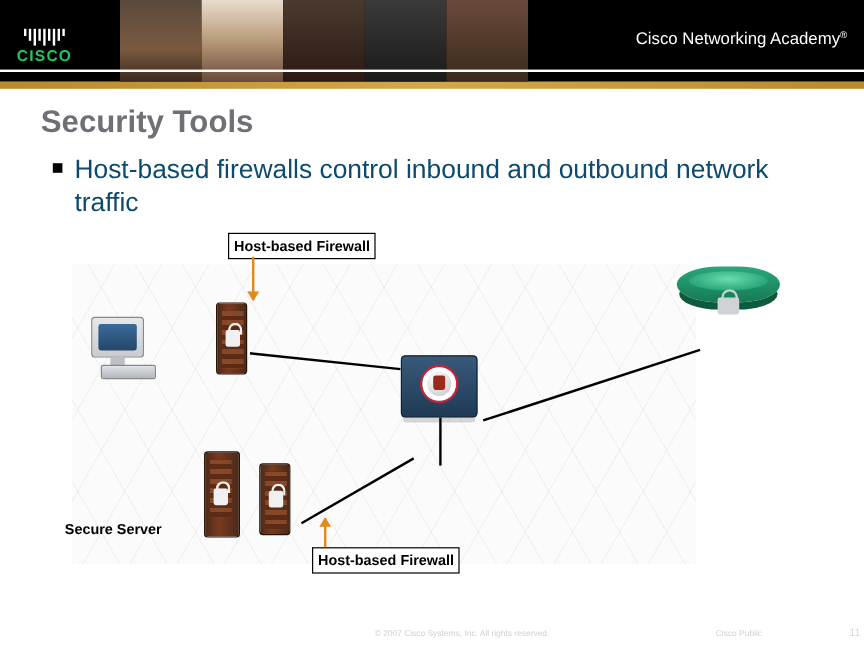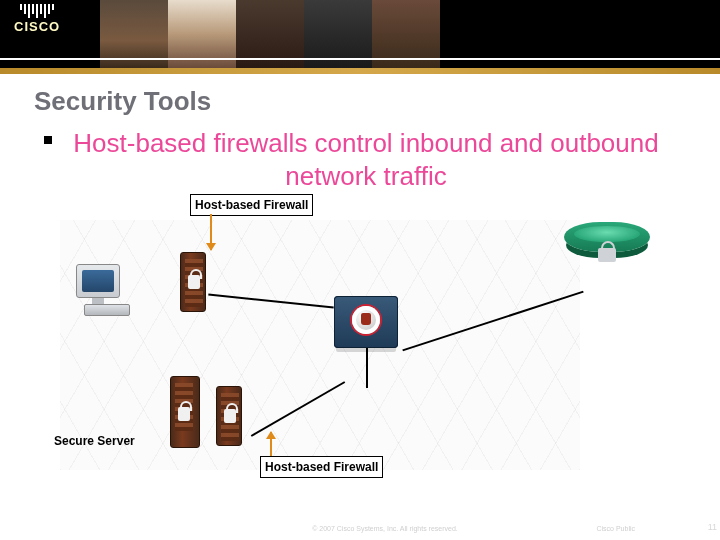--- a/index.html
+++ b/index.html
@@ -29,22 +29,22 @@
   }
   .person { height: 68px; flex: 1; }
   .p1 { background: linear-gradient(180deg,#5a4a3c 0%,#7a5a40 60%,#3a2a1c 100%); }
   .p2 { background: linear-gradient(180deg,#e8dccc 0%,#b89a7a 50%,#6a4a3a 100%); }
   .p3 { background: linear-gradient(180deg,#4a3a2e 0%,#2a1a14 100%); }
   .p4 { background: linear-gradient(180deg,#3a3a3a 0%,#1a1a1a 100%); }
   .p5 { background: linear-gradient(180deg,#6a4a3a 0%,#3a2a1a 100%); }
   .cisco-logo {
     position: absolute;
     left: 14px;
-    top: 4px;
-    color: #fef9c3;
+    top: 24px;
+    color: #22c55e;
     text-align: center;
   }
   .cisco-bars { display: flex; gap: 2px; justify-content: center; margin-bottom: 1px; }
   .cisco-bars span { width: 2px; background: #fff; display: inline-block; }
   .cb1 { height: 6px; } .cb2 { height: 10px; } .cb3 { height: 14px; }
   .cb4 { height: 10px; } .cb5 { height: 14px; } .cb6 { height: 10px; }
   .cb7 { height: 14px; } .cb8 { height: 10px; } .cb9 { height: 6px; }
   .cisco-text { font-size: 13px; font-weight: bold; letter-spacing: 1px; }
   .academy {
     position: absolute;
@@ -78,24 +78,23 @@
     margin-right: 50px;
   }
   .bullet-mark {
     width: 8px; height: 8px;
     background: #000;
     margin-top: 9px;
     margin-right: 10px;
     flex-shrink: 0;
   }
   .bullet-text {
-    font-size: 26px;
-    color: #ec4899;
+    font-size: 22px;
+    color: #0c4a6e;
     line-height: 1.25;
-    text-align: center;
   }
   .diagram {
     position: absolute;
     left: 60px;
     top: 200px;
     width: 600px;
     height: 290px;
   }
   .iso-floor {
     position: absolute;
@@ -278,20 +277,23 @@
         <span class="cb3"></span>
       <span class="cb4"></span>
         <span class="cb5"></span>
         <span class="cb6"></span>
       <span class="cb7"></span>
         <span class="cb8"></span>
         <span class="cb9"></span>
     </div>
     <div class="cisco-text">CISCO</div>
   </div>
+  <div class="academy">
+    <span>Cisco Networking Academy</span><sup>®</sup>
+  </div>
   <div class="top-rule"></div>
 </div>
 <div class="accent-bar"></div>
 
 <h1 class="title">Security Tools</h1>
 
 <div class="bullet-row">
   <div class="bullet-mark"></div>
   <div class="bullet-text">Host-based firewalls control inbound and outbound network traffic</div>
 </div>

